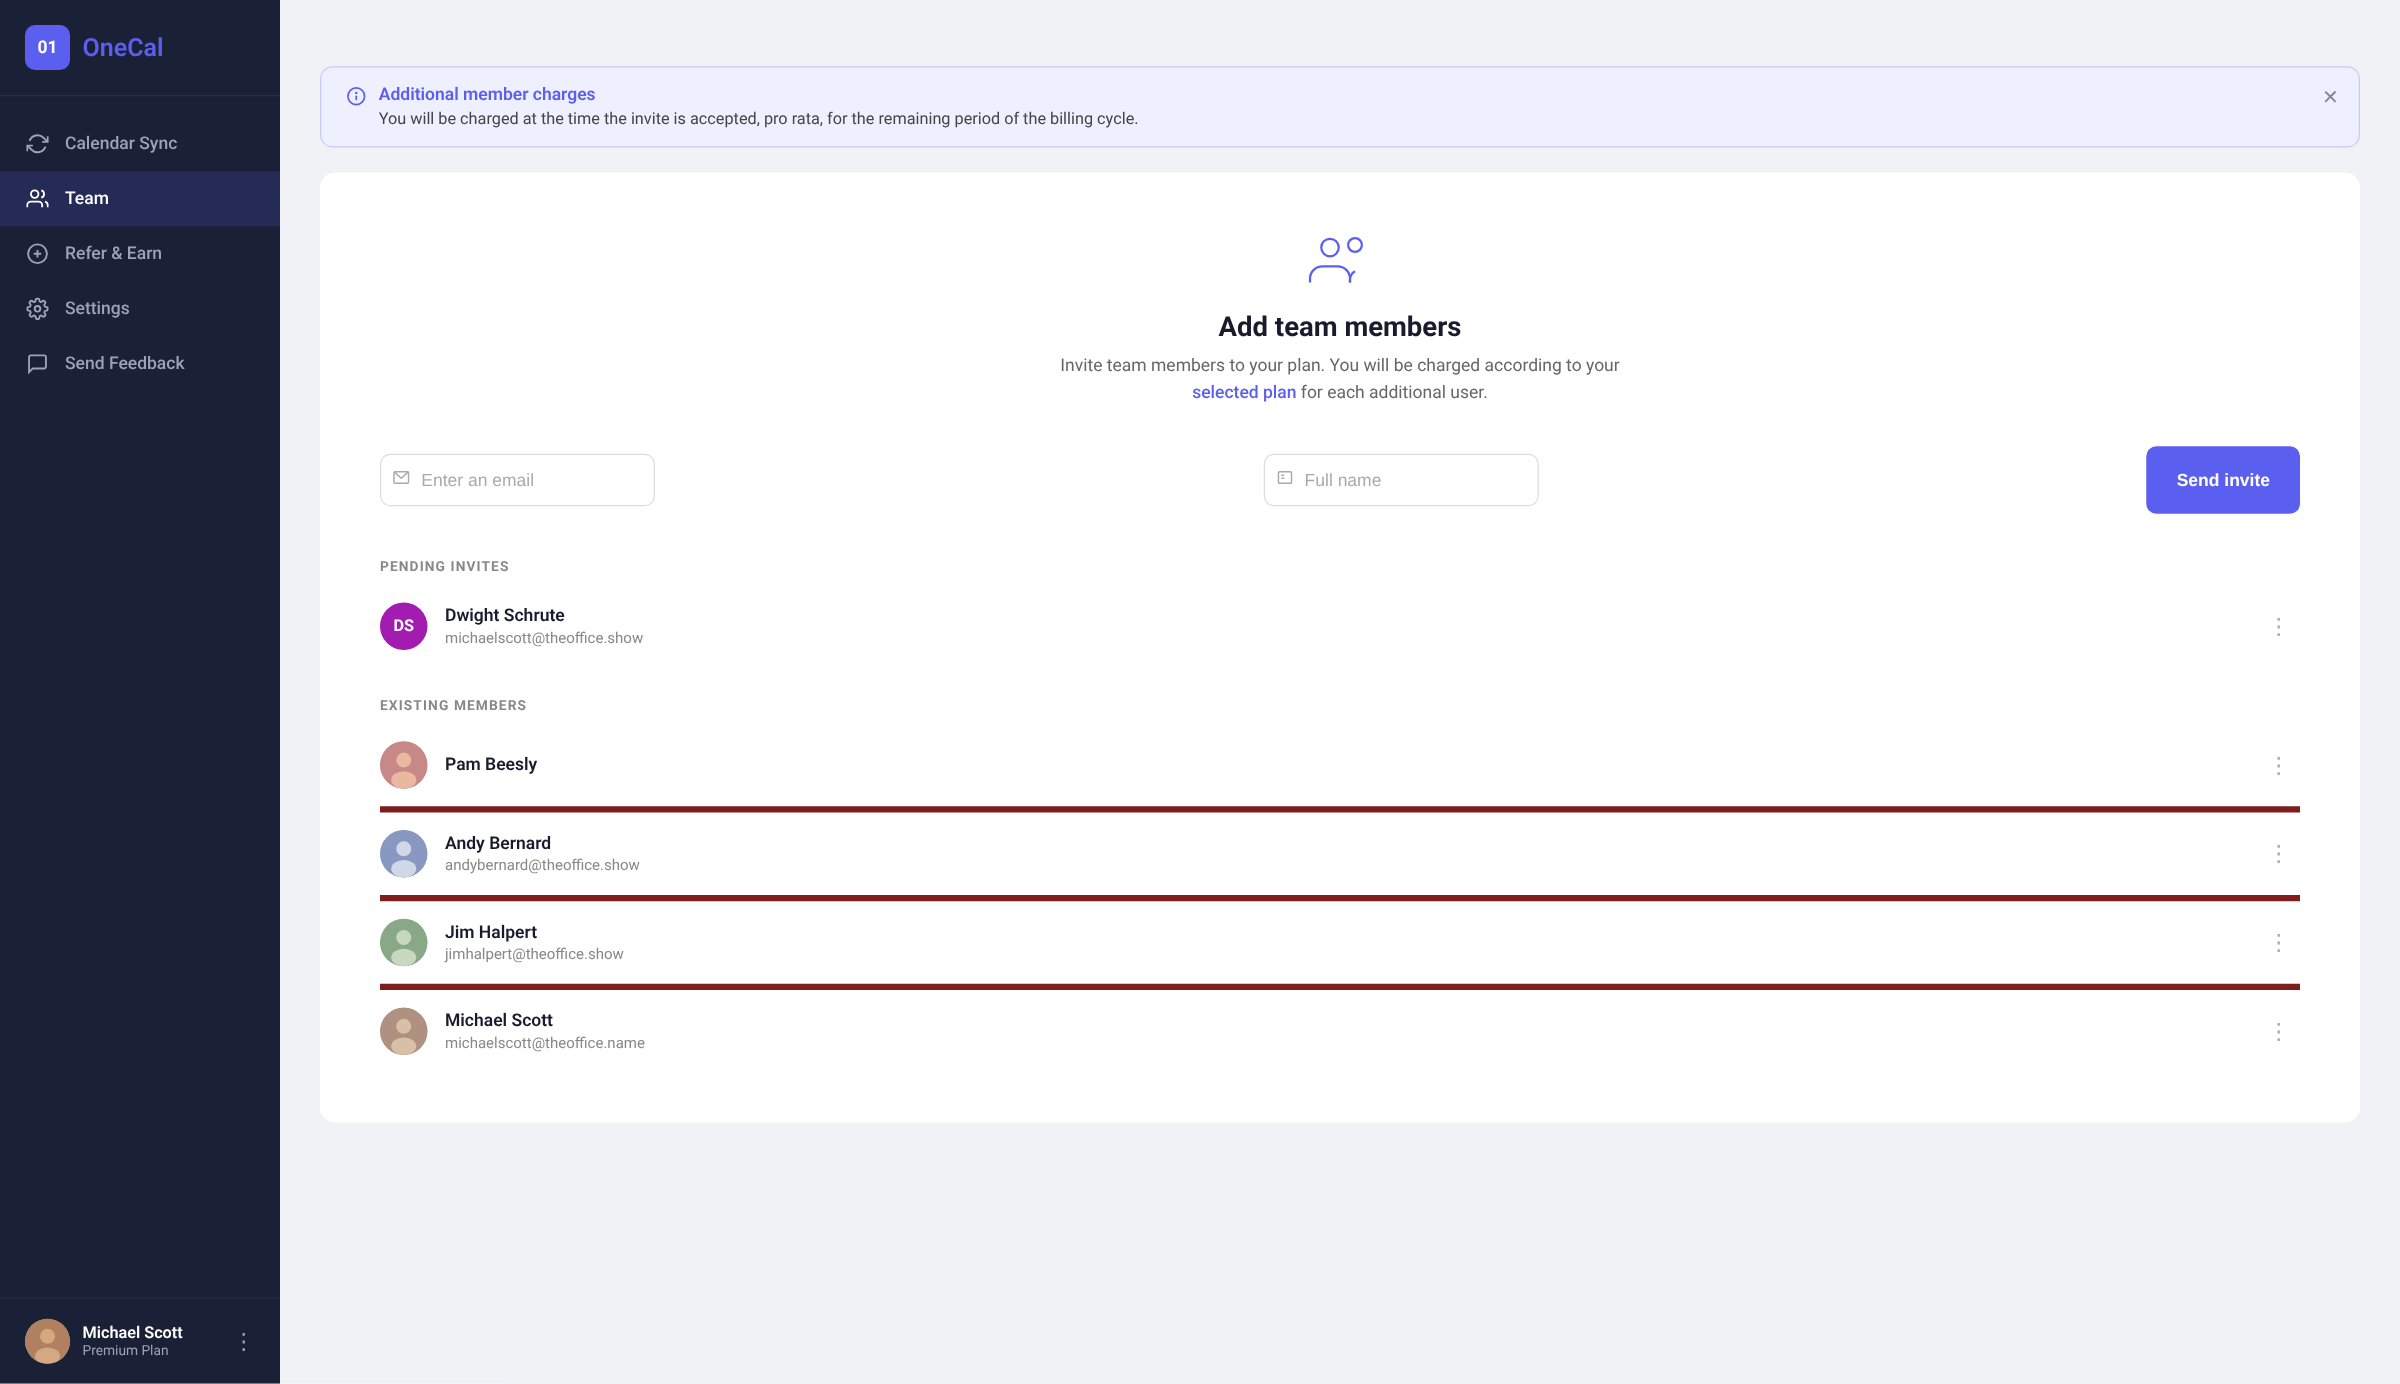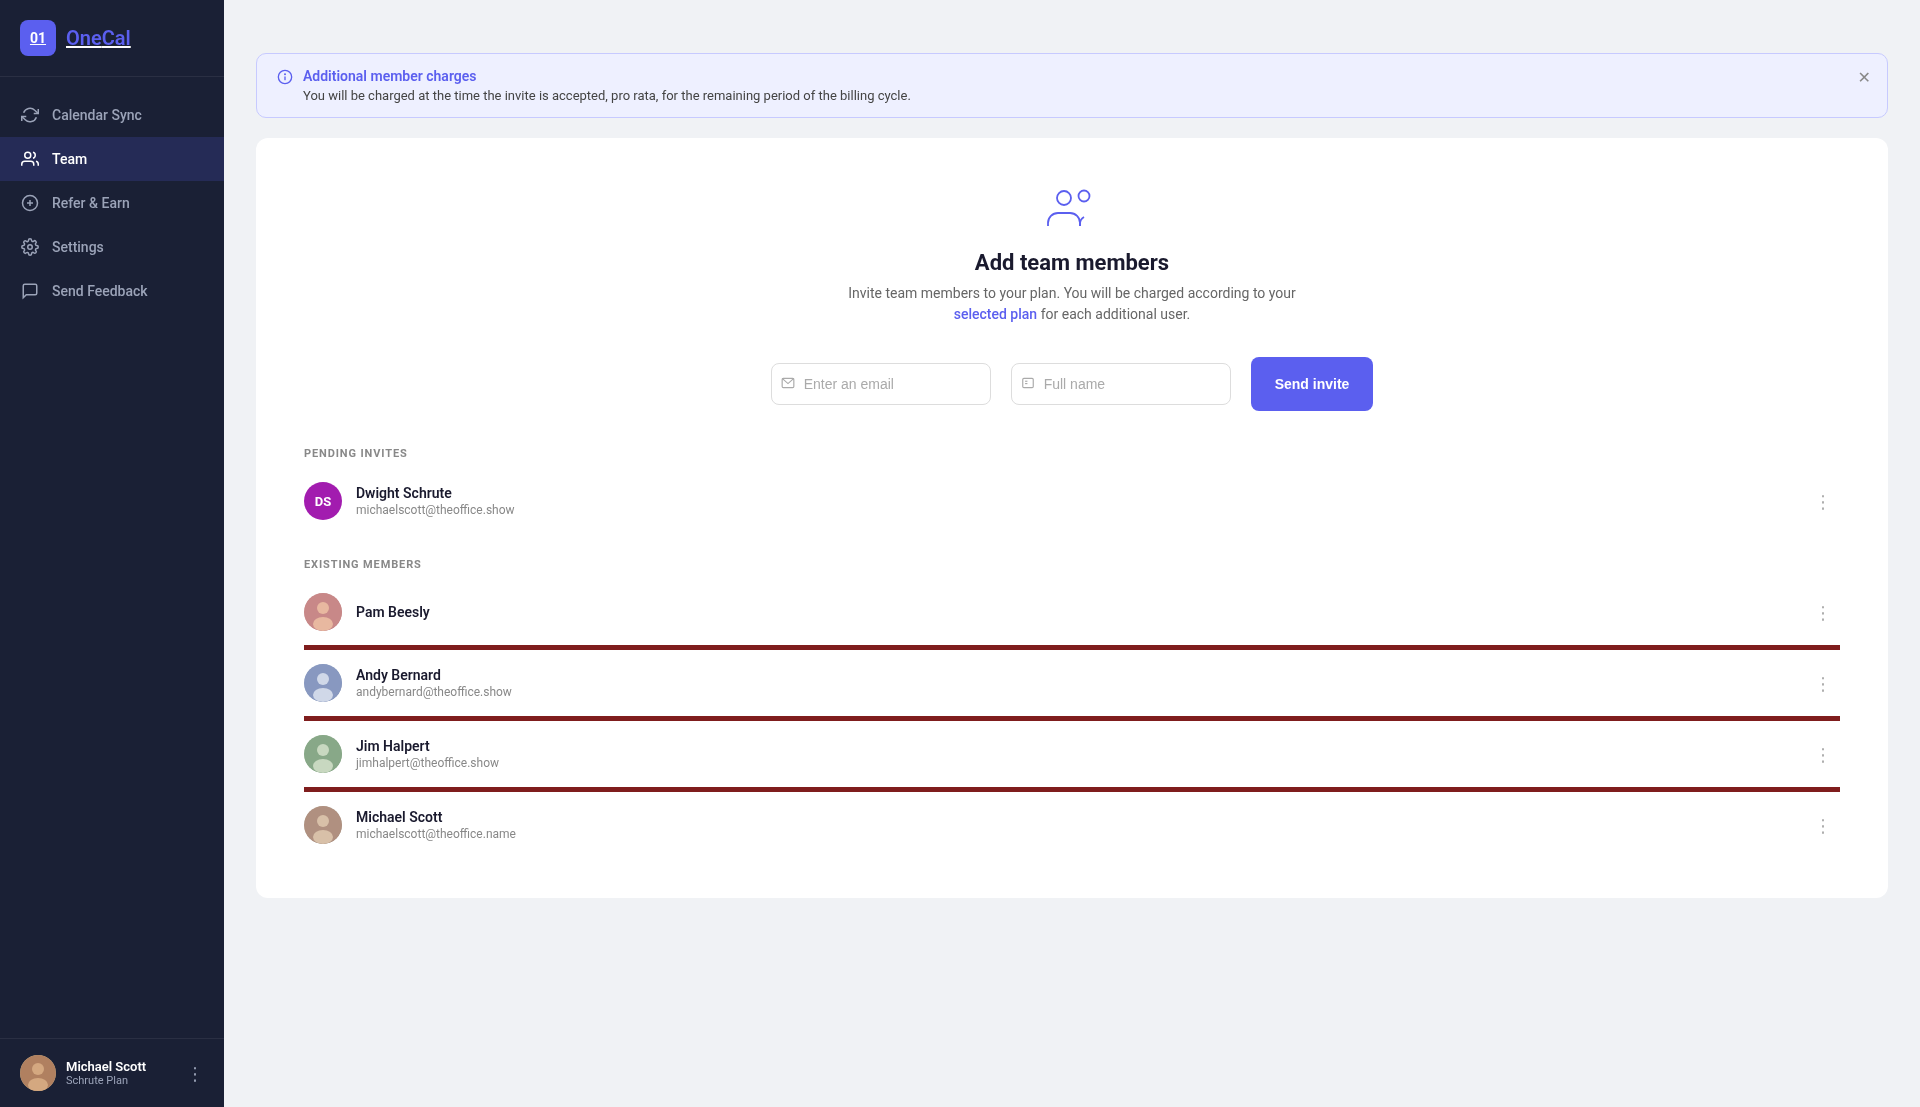--- a/index.html
+++ b/index.html
@@ -21,21 +21,20 @@
       flex-direction: column;
       height: 100%;
       color: #fff;
     }
     .sidebar-logo {
       display: flex;
       align-items: center;
       padding: 20px 20px;
       gap: 10px;
       border-bottom: 1px solid rgba(255,255,255,0.07);
-      text-decoration: underline;
     }
     .logo-mark {
       width: 36px;
       height: 36px;
       background: #5b5fef;
       border-radius: 8px;
       display: flex;
       align-items: center;
       justify-content: center;
       font-size: 14px;
@@ -201,21 +200,21 @@
       color: #5b5fef;
       text-decoration: none;
       font-weight: 500;
     }
 
     
     .invite-form {
       display: flex;
       gap: 20px;
       margin-bottom: 36px;
-      justify-content: center;
+      justify-content: space-between;
     }
     .input-wrapper {
       position: relative;
       display: flex;
       align-items: center;
     }
     .input-icon {
       position: absolute;
       left: 10px;
       color: #aaa;
@@ -374,21 +373,21 @@
   <div class="sidebar-footer">
     <div class="avatar-circle">
       <svg width="36" height="36" viewBox="0 0 36 36" fill="none">
         <circle cx="18" cy="18" r="18" fill="#b08060"></circle>
         <circle cx="18" cy="14" r="6" fill="#d4a880"></circle>
         <ellipse cx="18" cy="30" rx="10" ry="7" fill="#d4a880"></ellipse>
       </svg>
     </div>
     <div class="footer-user-info">
       <div class="footer-user-name">Michael Scott</div>
-      <div class="footer-user-plan">Schrute Plan</div>
+      <div class="footer-user-plan">Premium Plan</div>
     </div>
     <div class="footer-menu-btn">⋮</div>
   </div>
 </aside>
 
 <main class="main">
 
   <div class="banner">
     <span class="banner-icon">
       <svg width="16" height="16" viewBox="0 0 24 24" fill="none" stroke="#5b5fef" stroke-width="2">

